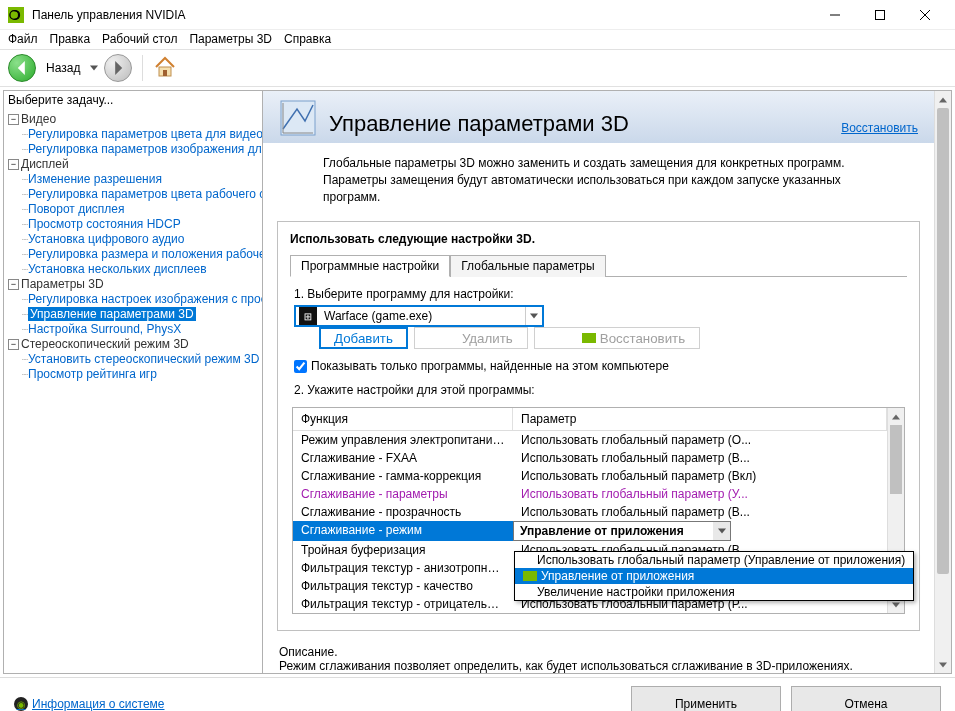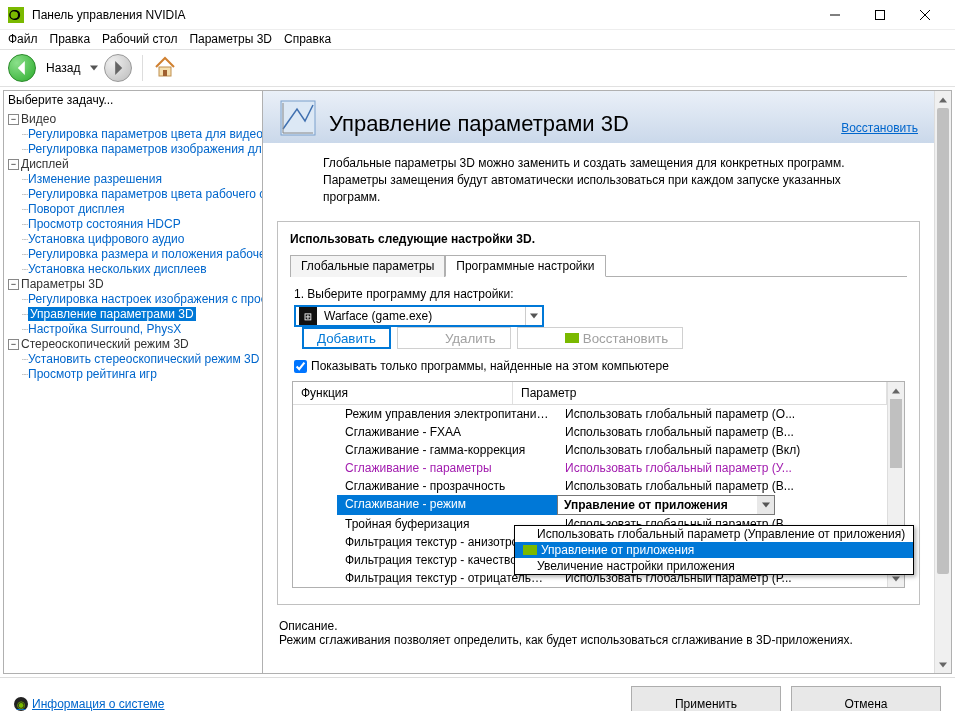--- a/index.html
+++ b/index.html
@@ -138,21 +138,21 @@
 .dropdown {
   display:inline-flex; border:1px solid #b7b7b7; height:22px; width:250px;
   align-items:center; background:#fff;
 }
 .dropdown.hi { border:2px solid #0078d7; }
 .dropdown .dd-icon { width:18px; height:18px; margin:0 3px; background:#111; color:#fff; display:inline-flex;align-items:center;justify-content:center; font-size:10px; }
 .dropdown .dd-text { flex:1; padding:0 4px; }
 .dropdown .dd-arrow { width:17px; height:100%; border-left:1px solid #ccc; display:flex;align-items:center;justify-content:center; }
 .dropdown .dd-arrow svg { width:8px;height:8px;fill:#555;}
 
-.btn-row { display:inline-flex; gap:6px; margin-left:8px; vertical-align:top;}
+.btn-row { display:inline-flex; gap:6px; margin-left:25px; vertical-align:top;}
 .push-btn {
   border:1px solid #adadad; padding:2px 14px; height:22px; background:#fff; cursor:pointer;
   display:inline-flex; align-items:center; gap:4px;
 }
 .push-btn.primary { border:2px solid #0078d7; padding:1px 13px; color:#0078d7; }
 .push-btn.disabled { color:#a0a0a0; border-color:#d0d0d0; cursor:default;padding-left:47px;}
 .push-btn .nvlogo { width:14px;height:10px; background:#7AB900; }
 
 .checkbox-row { margin:8px 4px; display:flex; align-items:center; gap:4px; }
 .checkbox-row input { width:13px; height:13px; }
@@ -165,21 +165,21 @@
 .settings-table .table-scroll { width:17px; background:#f0f0f0; display:flex; flex-direction:column; border-left:1px solid #ddd;}
 .settings-table .table-scroll .btn { height:17px;display:flex;align-items:center;justify-content:center;cursor:pointer;}
 .settings-table .table-scroll .btn svg{width:8px;height:8px;fill:#666;}
 .settings-table .table-scroll .track{flex:1;position:relative;}
 .settings-table .table-scroll .thumb{position:absolute;left:2px;right:2px;top:0;height:40%;background:#c0c0c0;}
 
 .settings-table .th-row { display:flex; background:#fff; border-bottom:1px solid #ddd; }
 .settings-table .th { padding:4px 8px; border-right:1px solid #e0e0e0; }
 .settings-table .col1 { width:220px; }
 .settings-table .col2 { flex:1; }
-.settings-table .td-row { display:flex;margin-left:44px; }
+.settings-table .td-row { display:flex; }
 .settings-table .td { padding:2px 8px; white-space:nowrap; overflow:hidden; text-overflow:ellipsis; }
 .settings-table .td-row.sel .td.col1 { background:#0078d7; color:#fff; }
 .settings-table .td-row.disabled .td { color:#a21caf; }
 
 .inline-dd {
   border:1px solid #777; height:20px; display:flex; align-items:center; width:218px;
 }
 .inline-dd .dd-arrow { width:17px; height:100%; background:#e8e8e8; display:flex;align-items:center;justify-content:center;}
 
 .dd-popup {
@@ -305,22 +305,22 @@
         <h1>Управление параметрами 3D</h1>
         <span class="restore-link">Восстановить</span>
       </div>
 
       <div class="description">Глобальные параметры 3D можно заменить и создать замещения для конкретных программ. Параметры замещения будут автоматически использоваться при каждом запуске указанных программ.</div>
 
       <div class="settings-group">
         <div class="legend">Использовать следующие настройки 3D.</div>
 
         <div class="tabs">
+          <div class="tab active">Программные настройки</div>
           <div class="tab">Глобальные параметры</div>
-          <div class="tab active">Программные настройки</div>
         </div>
 
         <div class="section-row">
           <label>1. Выберите программу для настройки:</label>
           <div>
             <div class="dropdown hi">
               <span class="dd-icon">⊞</span>
               <span class="dd-text">Warface (game.exe)</span>
               <span class="dd-arrow">
                   <svg viewBox="0 0 10 10">
@@ -337,20 +337,23 @@
                 </button>
             </div>
           </div>
         </div>
 
         <div class="checkbox-row">
           <input type="checkbox" checked="" style="">
           <span>Показывать только программы, найденные на этом компьютере</span>
         </div>
 
+        <div class="section-row">
+          <label>2. Укажите настройки для этой программы:</label>
+        </div>
 
         <div class="settings-table" style="position:relative;">
           <div class="table-body">
             <div class="th-row">
               <div class="th col1">Функция</div>
               <div class="th col2">Параметр</div>
             </div>
             <div id="rows">
                 <div class="td-row">
                   <div class="td col1">Режим управления электропитанием</div>

